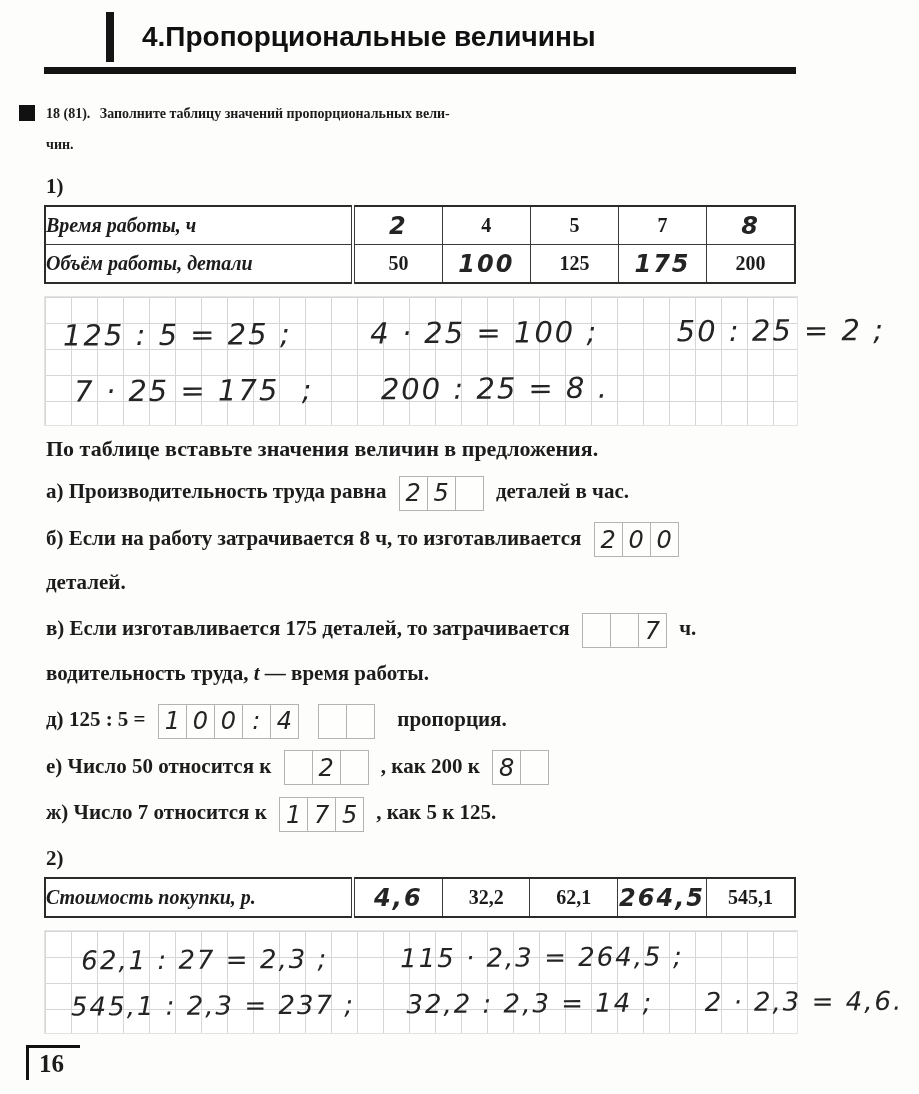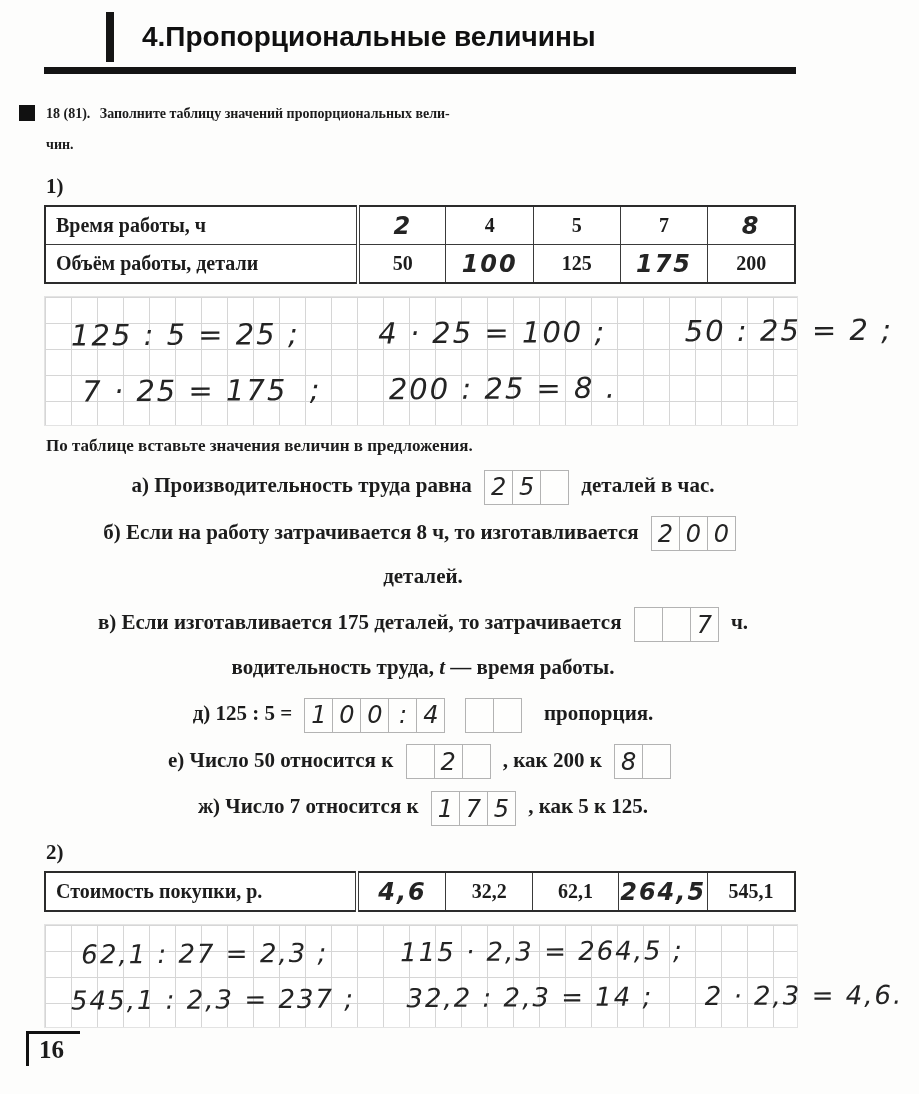--- a/index.html
+++ b/index.html
@@ -21,57 +21,57 @@
   
   .task{position:relative;margin:24px 0 0 2px;font-size:14px;font-weight:600;line-height:31px;}
   .bullet{position:absolute;left:-27px;top:7px;width:16px;height:16px;background:#111;}
   .tasknum{font-weight:700;margin-right:6px;}
 
   .seclabel{font-size:21px;font-weight:600;margin:14px 0 6px 2px;}
 
   
   table.vtable{border-collapse:collapse;width:752px;margin:2px 0;border:2px solid #2b2b2b;background:#fff;}
   .vtable td{border:1px solid #3a3a3a;height:37px;text-align:center;font-size:20px;font-weight:600;padding:0;}
-  .vtable td.rowlabel{text-align:left;padding-left:10px;width:310px;border-right:4px double #3a3a3a;}
+  .vtable td.rowlabel{text-align:left;width:310px;border-right:4px double #3a3a3a;font-style:italic;}
   .vtable td.num{width:88px;}
 
   
   .hand{font-family:"DejaVu Sans",sans-serif;font-style:italic;font-weight:400;color:#242424;letter-spacing:2px;}
   td.hand{font-size:24px;}
 
   
   .grid-area{
-    width:754px;box-sizing:border-box;margin:12px 0 10px 0;padding:8px 0 8px 26px;
+    width:754px;box-sizing:border-box;margin:12px 0 10px 0;padding:8px 0 8px 18px;
     border:1px solid #e3e3e3;background-color:#fff;
     background-image:linear-gradient(to right,#d6d6d6 1px,transparent 1px),
                      linear-gradient(to bottom,#d6d6d6 1px,transparent 1px);
     background-size:26px 26px;
   }
   .calc{font-size:29px;line-height:56px;white-space:pre;transform:rotate(-0.4deg);}
   .grid-area.g2{padding:4px 0 6px 26px;}
   .grid-area.g2 .calc{font-size:26px;line-height:46px;}
 
   
-  .line{font-size:17px;font-weight:600;margin:1px 0 10px 2px;}
-  .item{font-size:21px;font-weight:600;margin:8px 0;line-height:38px;margin-left:2px;text-align:center;}
+  .line{font-size:22px;font-weight:600;margin:1px 0 10px 2px;}
+  .item{font-size:21px;font-weight:600;margin:8px 0;line-height:38px;margin-left:2px;}
   .item.cont{margin-top:-2px;}
   .box{display:inline-flex;vertical-align:middle;margin:0 7px;background:rgba(255,255,255,.4);}
   .cell{
     display:inline-flex;align-items:center;justify-content:center;
     width:27px;height:33px;border:1px solid #b3b3b3;margin-left:-1px;
     font-size:24px;letter-spacing:0;
   }
   .cell:first-child{margin-left:0;}
   .formula{font-size:28px;letter-spacing:5px;margin:0 10px;white-space:pre;}
   .item i{font-style:italic;font-weight:600;font-family:"Liberation Serif",serif;}
   .gap{margin-left:10px;}
 
   
   .pagenum{
-    position:absolute;left:26px;bottom:28px;
+    position:absolute;left:26px;bottom:14px;
     font-size:25px;font-weight:700;
     border-left:3px solid #111;border-top:3px solid #111;
     padding:2px 16px 2px 10px;
   }
 </style>
 </head>
 <body>
 
 <div class="page">
   <div class="content">

